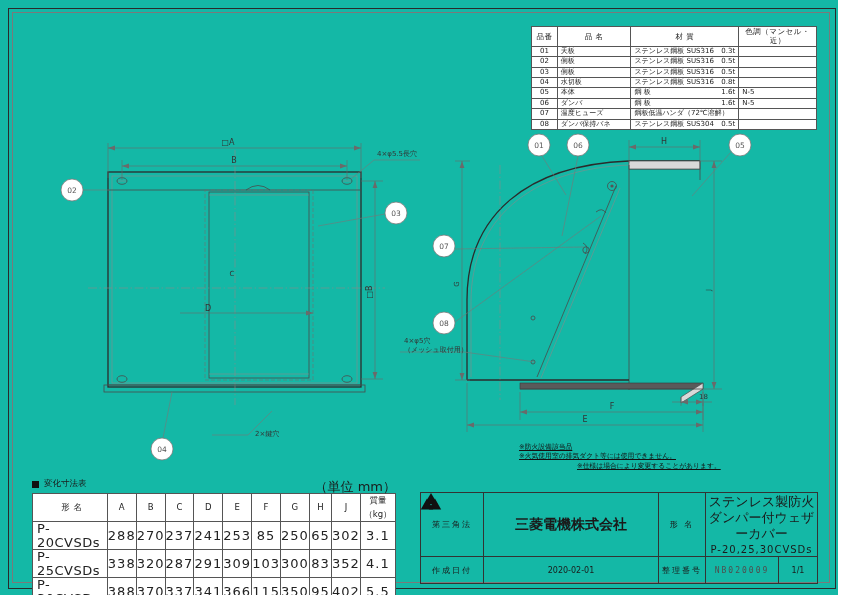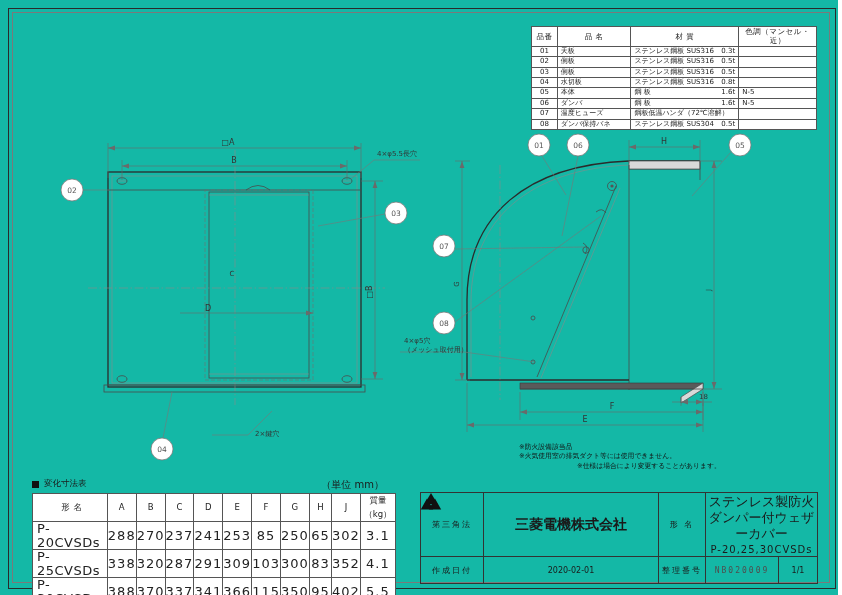--- a/index.html
+++ b/index.html
@@ -22,21 +22,21 @@
   #parts-table .c-nm{width:74px;text-align:left;padding-left:3px;}
   #parts-table .c-mt{width:108px;text-align:left;padding-left:3px;position:relative;}
   #parts-table .c-cl{width:78px;text-align:left;padding-left:3px;}
   #parts-table thead td{font-size:7.5px;letter-spacing:0.5px;}
   .mt-flex{display:flex;justify-content:space-between;padding-right:3px;}
 
   
   #dim-block{position:absolute;left:32px;top:478px;}
   #dim-title{font-size:8.5px;margin-bottom:3px;display:flex;align-items:center;}
   #dim-title .sq{display:inline-block;width:7px;height:7px;background:#111;margin-right:5px;}
-  #dim-unit{position:absolute;right:12px;top:0;font-size:10px;}
+  #dim-unit{position:absolute;right:0;top:0;font-size:13px;}
   #dim-table{width:364px;}
   #dim-table td{height:13.5px;line-height:13.5px;font-size:13px;letter-spacing:1px;}
   #dim-table .c-model{width:88px;text-align:left;padding-left:4px;letter-spacing:0.5px;}
   #dim-table .c-v{width:28px;}
   #dim-table .c-w{width:52px;}
   #dim-table thead td{font-size:8.5px;letter-spacing:0;}
 
   
   #title-block{position:absolute;left:420px;top:492px;width:398px;}
   #title-block table{width:398px;}
@@ -48,21 +48,21 @@
   .row1 td{height:36px;}
   .row2 td{height:24px;border-radius:12px;}
   #dwg-no{font-size:21px;color:#4e4e4e;letter-spacing:2px;font-family:"DejaVu Sans Mono","Liberation Mono",monospace;}
   .tb-page{width:36px;font-size:8px;margin-top:41px;}
   .logo-wrap{display:flex;align-items:center;justify-content:center;gap:4px;}
   .logo-name{font-size:14px;font-weight:bold;letter-spacing:0px;}
   #prod-desc{font-size:13px;line-height:16px;}
   #prod-model{font-size:10px;letter-spacing:1px;margin-top:2px;}
 
   
-  #notes{position:absolute;left:519px;top:443px;font-size:6.8px;line-height:9.4px;color:#111;}
+  #notes{position:absolute;left:519px;top:443px;font-size:6.8px;line-height:9.4px;color:#111;text-decoration:underline;}
   #notes div{white-space:nowrap;}
   #notes .indent{padding-left:58px;}
 
   
   svg{position:absolute;left:0;top:0;overflow:visible;}
   .ln{stroke:#4a4a4a;stroke-width:0.8;fill:none;}
   .ln-h{stroke:#2b2b2b;stroke-width:1.3;fill:none;}
   .ln-t{stroke:#8a8a8a;stroke-width:0.6;fill:none;}
   .ln-d{stroke:#6f6f6f;stroke-width:0.6;fill:none;stroke-dasharray:4 2;}
   .ln-c{stroke:#8a8a8a;stroke-width:0.6;fill:none;stroke-dasharray:9 2.5 1.5 2.5;}

